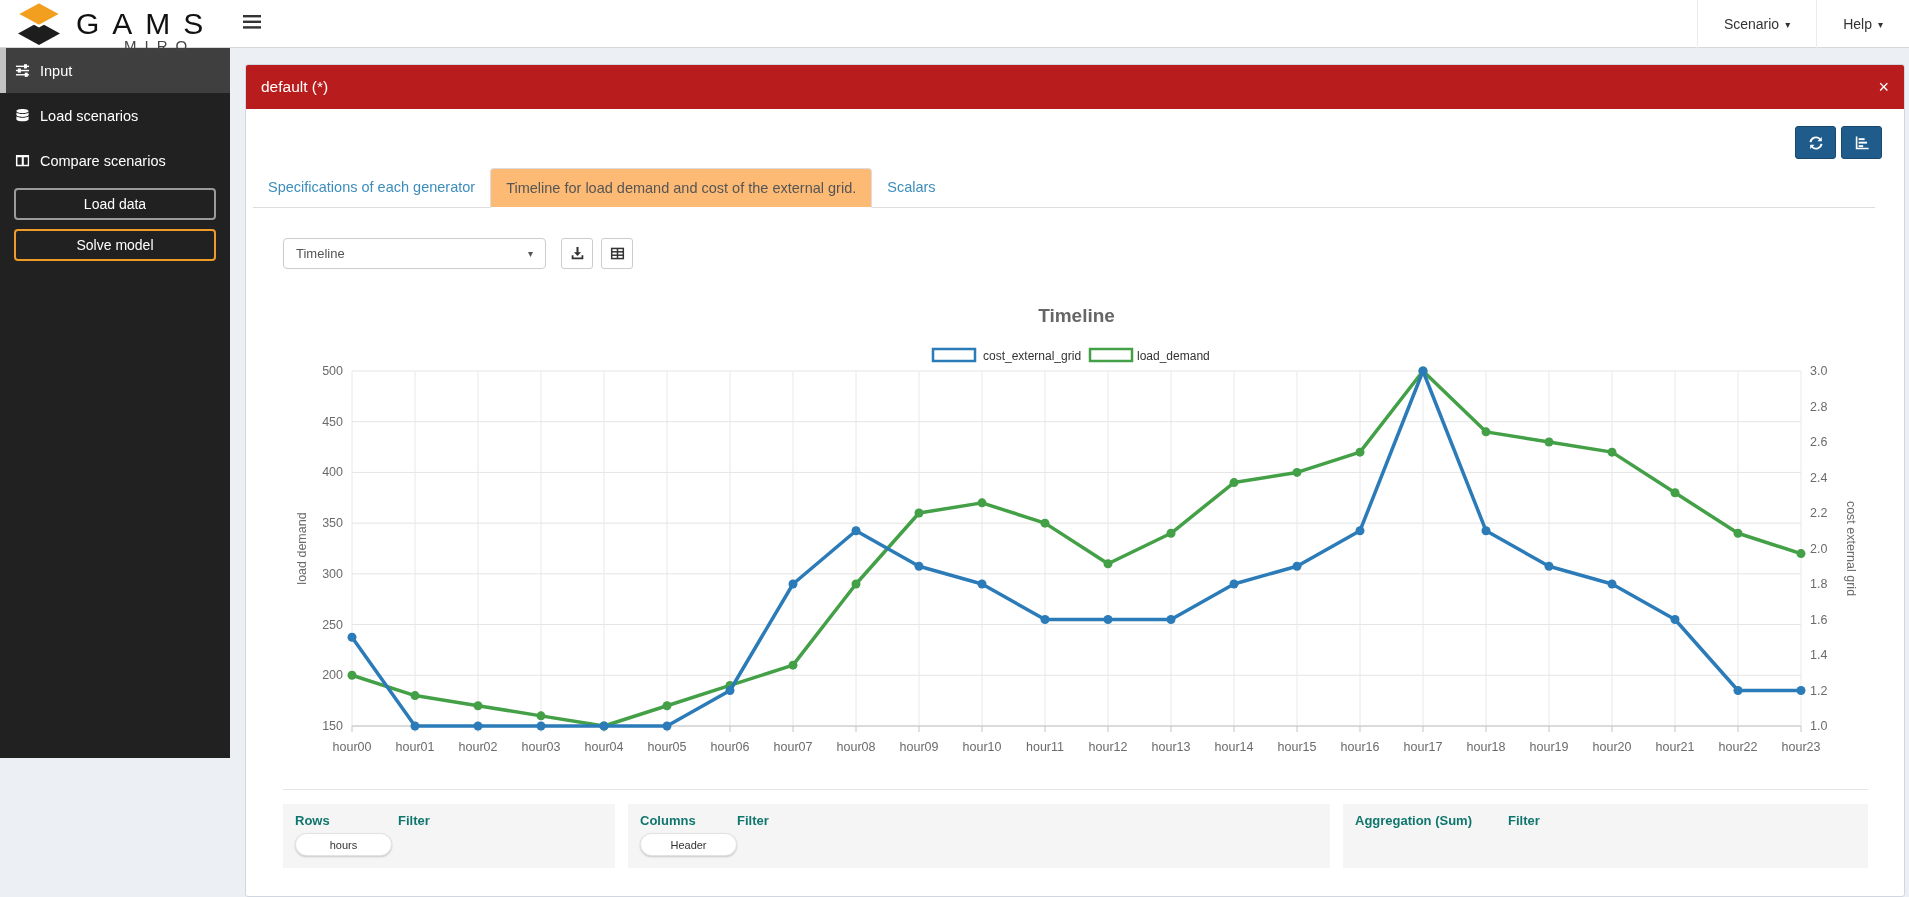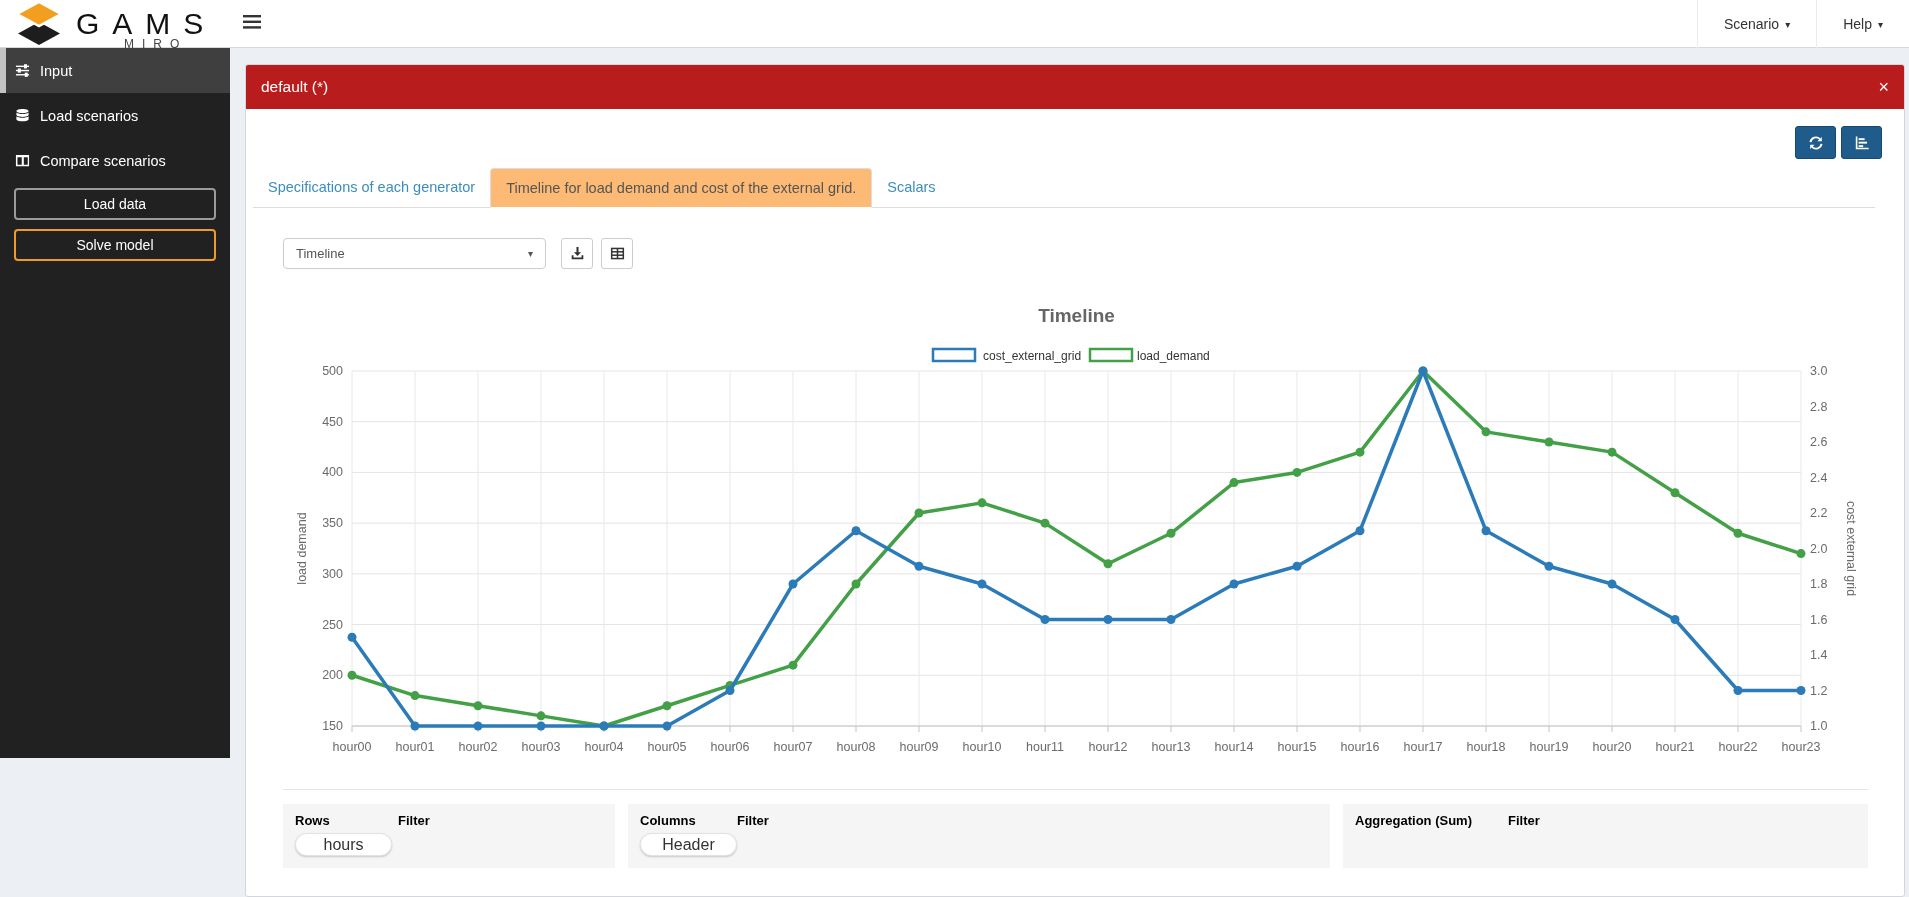--- a/index.html
+++ b/index.html
@@ -4,21 +4,21 @@
 <style>
   html,body{margin:0;padding:0;width:1909px;height:897px;overflow:hidden;
     font-family:"Liberation Sans",sans-serif;background:#ecf0f5;}
   *{box-sizing:border-box;}
 
   
   .navbar{position:absolute;left:0;top:0;width:1909px;height:48px;background:#fff;
     border-bottom:1px solid #d8d8d8;z-index:30;}
   .brand{position:absolute;left:14px;top:1px;height:46px;display:flex;align-items:center;}
   .brand-text{margin-left:12px;font-size:30px;letter-spacing:13px;color:#111;line-height:1;}
-  .brand-sub{position:absolute;left:110px;top:36px;font-size:12px;letter-spacing:8px;color:#444;}
+  .brand-sub{position:absolute;left:110px;top:36px;font-size:15px;letter-spacing:8px;color:#444;}
   .hamburger{position:absolute;left:236px;top:0;width:32px;height:48px;display:flex;
     align-items:center;justify-content:center;cursor:pointer;}
   .nav-right{position:absolute;right:0;top:0;height:48px;display:flex;}
   .nav-item{height:48px;display:flex;align-items:center;padding:0 26px;font-size:14px;
     color:#333;border-left:1px solid #ececec;cursor:pointer;}
   .nav-item .caret{margin-left:6px;font-size:10px;color:#333;}
 
   
   .sidebar{position:absolute;left:0;top:48px;width:230px;height:710px;background:#212121;}
   .sb-item{height:45px;display:flex;align-items:center;padding-left:15px;color:#fff;
@@ -58,24 +58,24 @@
     background:#fff;color:#333;display:flex;align-items:center;justify-content:center;cursor:pointer;}
   .icon-btn:first-of-type{margin-left:15px;}
 
   .chart-wrap{position:absolute;left:0;top:162px;width:1658px;height:512px;}
 
   .divider{position:absolute;left:37px;top:680px;width:1585px;border-top:1px solid #e5e5e5;}
 
   .pivot{position:absolute;left:37px;top:695px;display:flex;}
   .panel{height:64px;background:#f5f5f5;padding:9px 12px;margin-right:13px;}
   .panel:last-child{margin-right:0;}
-  .panel-head{display:flex;font-size:13px;font-weight:bold;color:#000000;}
+  .panel-head{display:flex;font-size:13px;font-weight:bold;color:#0f766e;}
   .tagrow{display:flex;margin-top:5px;}
   .tag{width:97px;height:23px;background:#fff;border:1px solid #e2e2e2;border-radius:12px;
-    box-shadow:0 1px 2px rgba(0,0,0,.18);font-size:16px;color:#333;display:flex;
+    box-shadow:0 1px 2px rgba(0,0,0,.18);font-size:11px;color:#333;display:flex;
     align-items:center;justify-content:center;cursor:grab;}
 </style>
 </head>
 <body>
 
 <div class="navbar">
   <div class="brand">
     <svg width="50" height="46" viewBox="0 0 50 46">
       <polygon points="25,21 46,32.5 25,44 4,32.5" fill="#1d1d1d"></polygon>
       <polygon points="25,1 47,13 25,25 3,13" fill="#f29e1f" stroke="#fff" stroke-width="2.5"></polygon>

